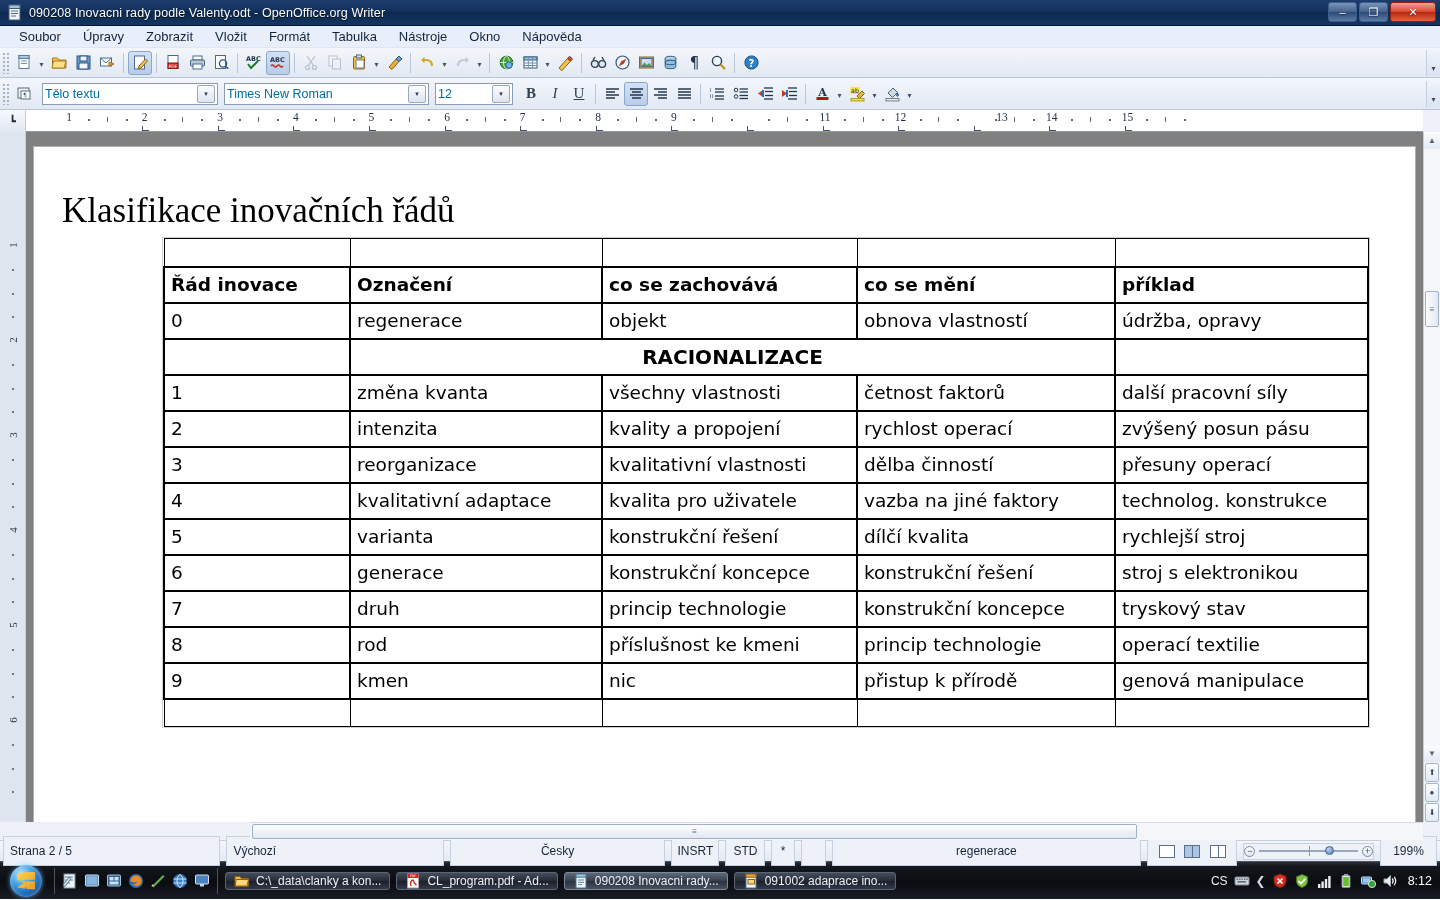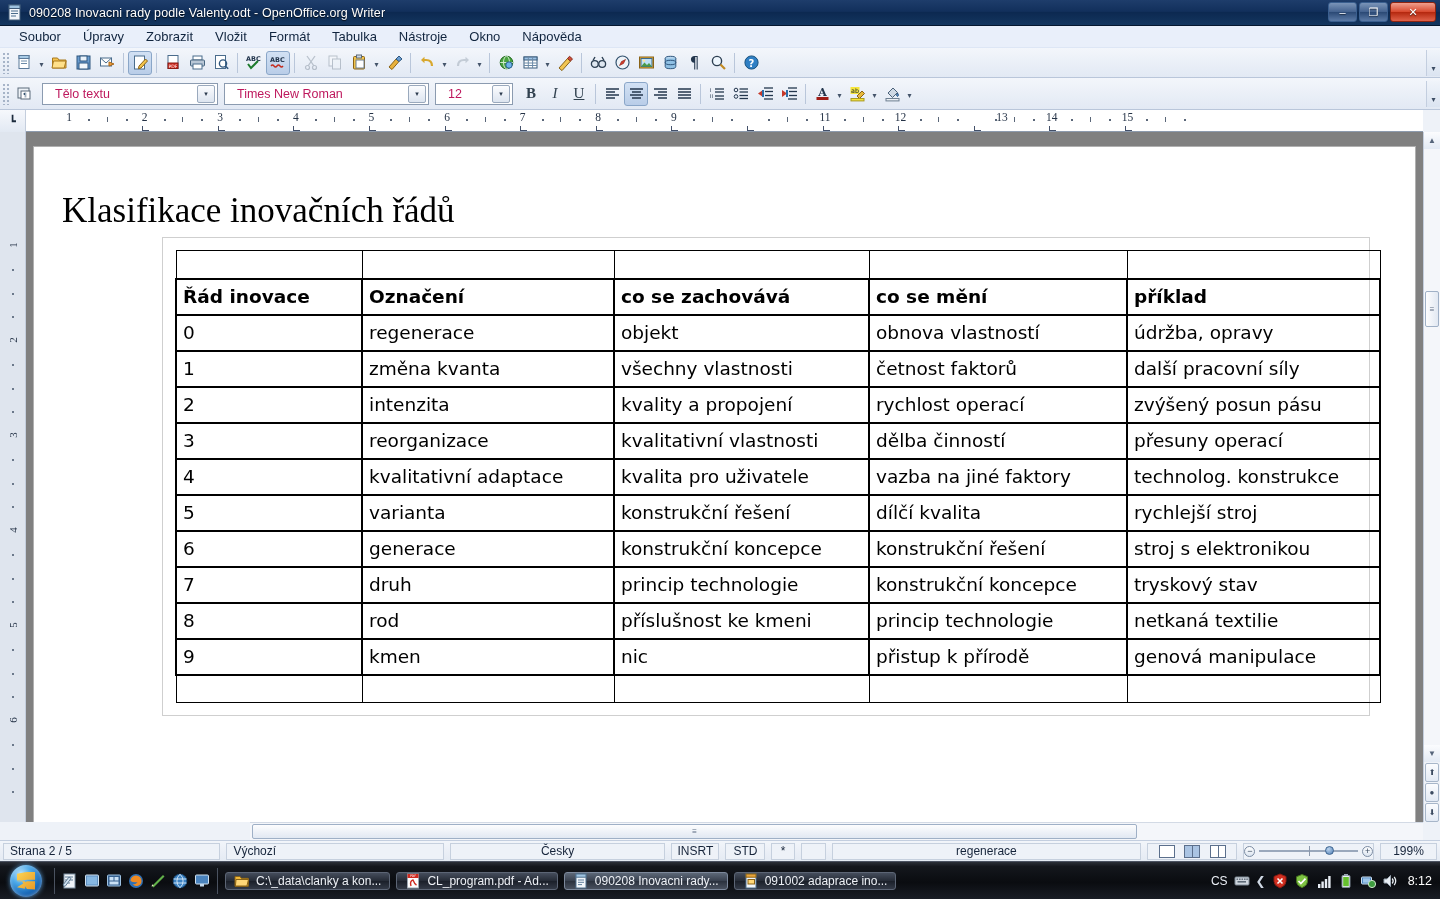--- a/index.html
+++ b/index.html
@@ -91,21 +91,21 @@
     display: flex; align-items: flex-end; justify-content: center;
     font-size: 8px; color: #3d4d63; padding-bottom: 3px;
   }
 
   
   .combo {
     height: 22px; border: 1px solid #8b9bb0; background: #fff;
     display: flex; align-items: center; margin-right: 6px; flex: none;
   }
   .combo .val {
-    flex: 1; font-size: 12.5px; color: #be185d; padding-left: 12px;
+    flex: 1; font-size: 12.5px; color: #0369a1; padding-left: 2px;
     white-space: nowrap; overflow: hidden;
   }
   .combo .arrow {
     width: 18px; height: 18px; margin-right: 2px; flex: none;
     border: 1px solid #9aa9bd; border-radius: 2px;
     background: linear-gradient(to bottom,#fbfcfe,#dde5f0);
     display: flex; align-items: center; justify-content: center;
     font-size: 7px; color: #2b3a4d;
   }
   #combo-style { width: 176px; margin-left: 6px; }
@@ -162,21 +162,21 @@
     position: absolute; left: 28px; top: 44px;
     font-family: "Liberation Serif", serif;
     font-size: 35px; color: #000; white-space: nowrap;
   }
 
   
   #tablewrap {
     position: absolute; left: 128px; top: 90px; width: 1208px;
   }
   #tablewrap .outerbox {
-    border: 1px solid #cfcfcf; padding: 12px;
+    border: 1px solid #cfcfcf; padding: 0;
   }
   table.doc {
     border-collapse: collapse; width: 1204px;
     font-family: "DejaVu Sans", sans-serif;
     table-layout: fixed;
   }
   table.doc td {
     border: 2px solid #000; padding: 2px 6px;
     font-size: 18.5px; color: #000;
     height: 36px; vertical-align: middle;
@@ -236,21 +236,21 @@
   }
   #hscrollend { width: 17px; flex: none; background: #eef2f8; }
 
   
   #statusbar {
     height: 21px; background: linear-gradient(to bottom,#f2f5fa,#e4eaf3);
     border-top: 1px solid #c3cedf;
     display: flex; align-items: center; font-size: 12px; color: #16243a;
   }
   .sfield {
-    height: 17px; border: 1px solid #c6d0de; background: #eef2f8;
+    height: 30px; border: 1px solid #c6d0de; background: #eef2f8;
     margin: 0 3px; display: flex; align-items: center;
     padding: 0 6px; white-space: nowrap;
   }
   .sfield.c { justify-content: center; }
   #sb-page { width: 232px; }
   #sb-style { width: 232px; }
   #sb-lang { width: 230px; }
   #sb-insrt { width: 48px; justify-content:center; }
   #sb-sel { width: 42px; justify-content:center; }
   #sb-mod { width: 24px; justify-content:center; }
@@ -885,20 +885,25 @@
                   <td class="hdr">příklad</td>
                 </tr>
                 <tr>
                   <td>0</td>
                   <td>regenerace</td>
                   <td>objekt</td>
                   <td>obnova vlastností</td>
                   <td>údržba, opravy</td>
                 </tr>
                 <tr>
+                  <td></td>
+                  <td colspan="3" class="band">RACIONALIZACE</td>
+                  <td></td>
+                </tr>
+                <tr>
                   <td>1</td>
                   <td>změna kvanta</td>
                   <td>všechny vlastnosti</td>
                   <td>četnost faktorů</td>
                   <td>další pracovní síly</td>
                 </tr>
                 <tr>
                   <td>2</td>
                   <td>intenzita</td>
                   <td>kvality a propojení</td>
@@ -938,21 +943,21 @@
                   <td>druh</td>
                   <td>princip technologie</td>
                   <td>konstrukční koncepce</td>
                   <td>tryskový stav</td>
                 </tr>
                 <tr>
                   <td>8</td>
                   <td>rod</td>
                   <td>příslušnost ke kmeni</td>
                   <td>princip technologie</td>
-                  <td>netkaná textilie</td>
+                  <td>operací textilie</td>
                 </tr>
                 <tr>
                   <td>9</td>
                   <td>kmen</td>
                   <td>nic</td>
                   <td>přistup k přírodě</td>
                   <td>genová manipulace</td>
                 </tr>
                 <tr class="spacer">
                   <td></td>

